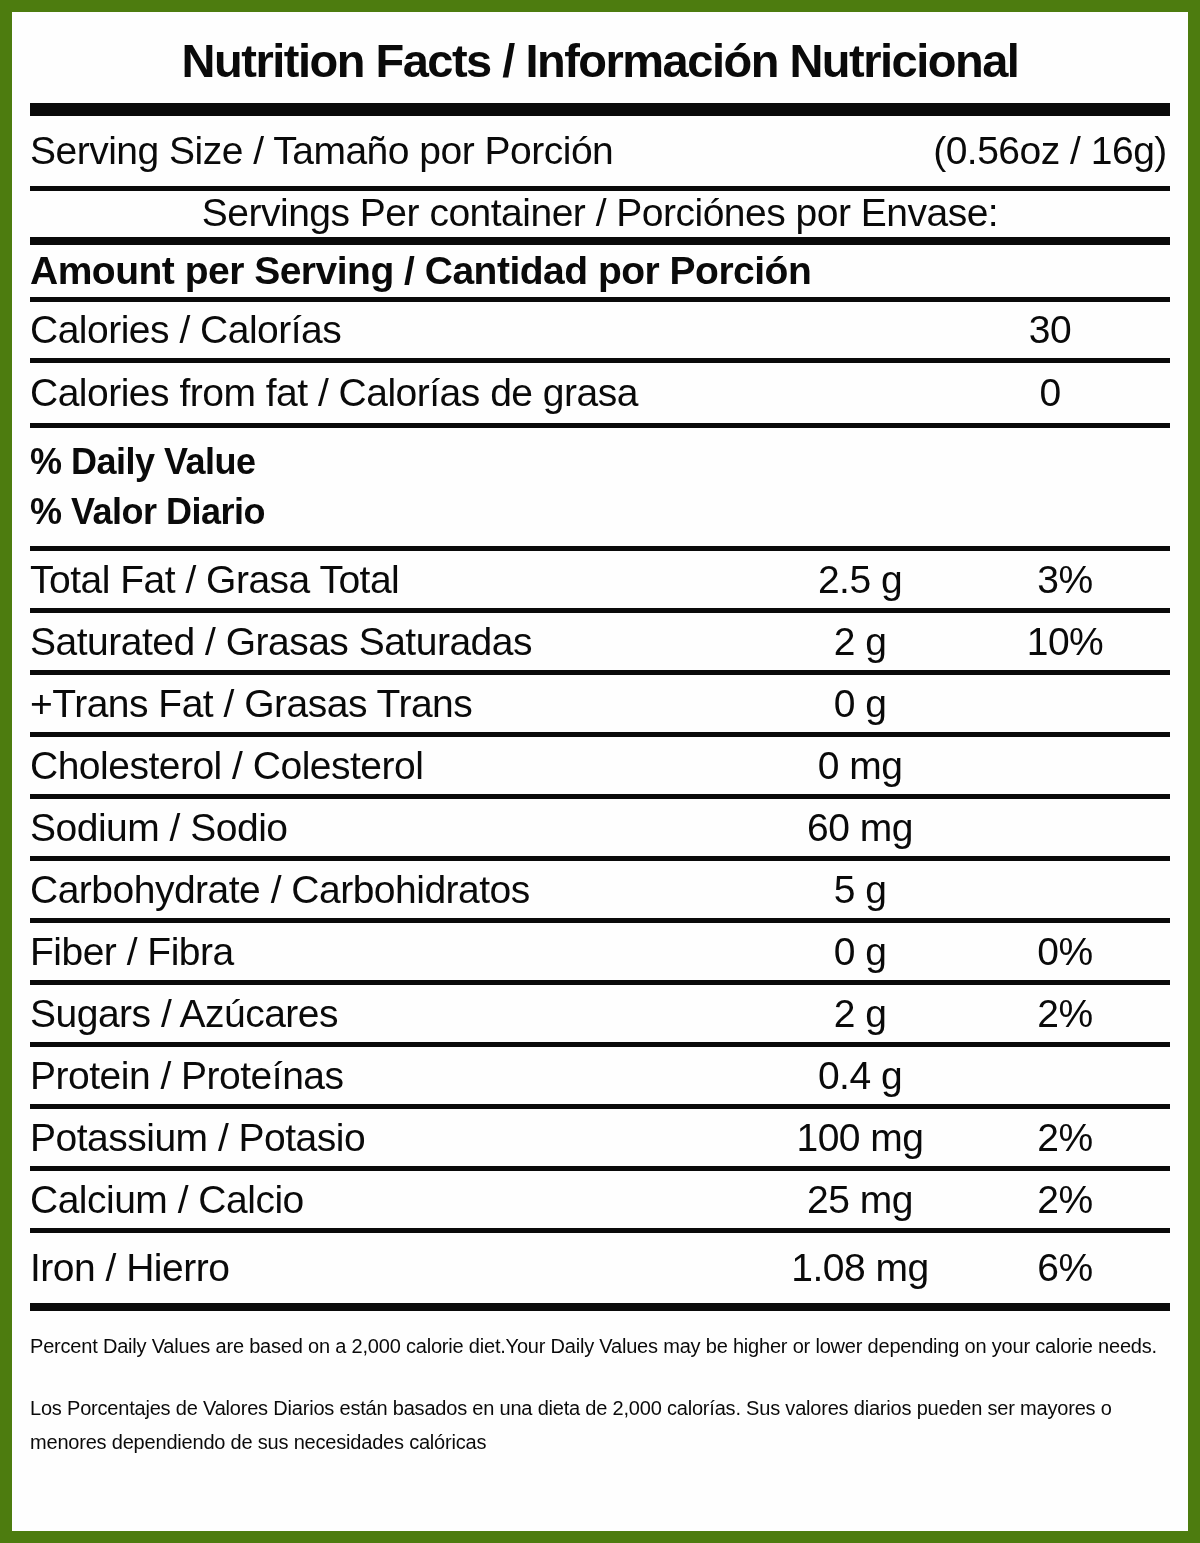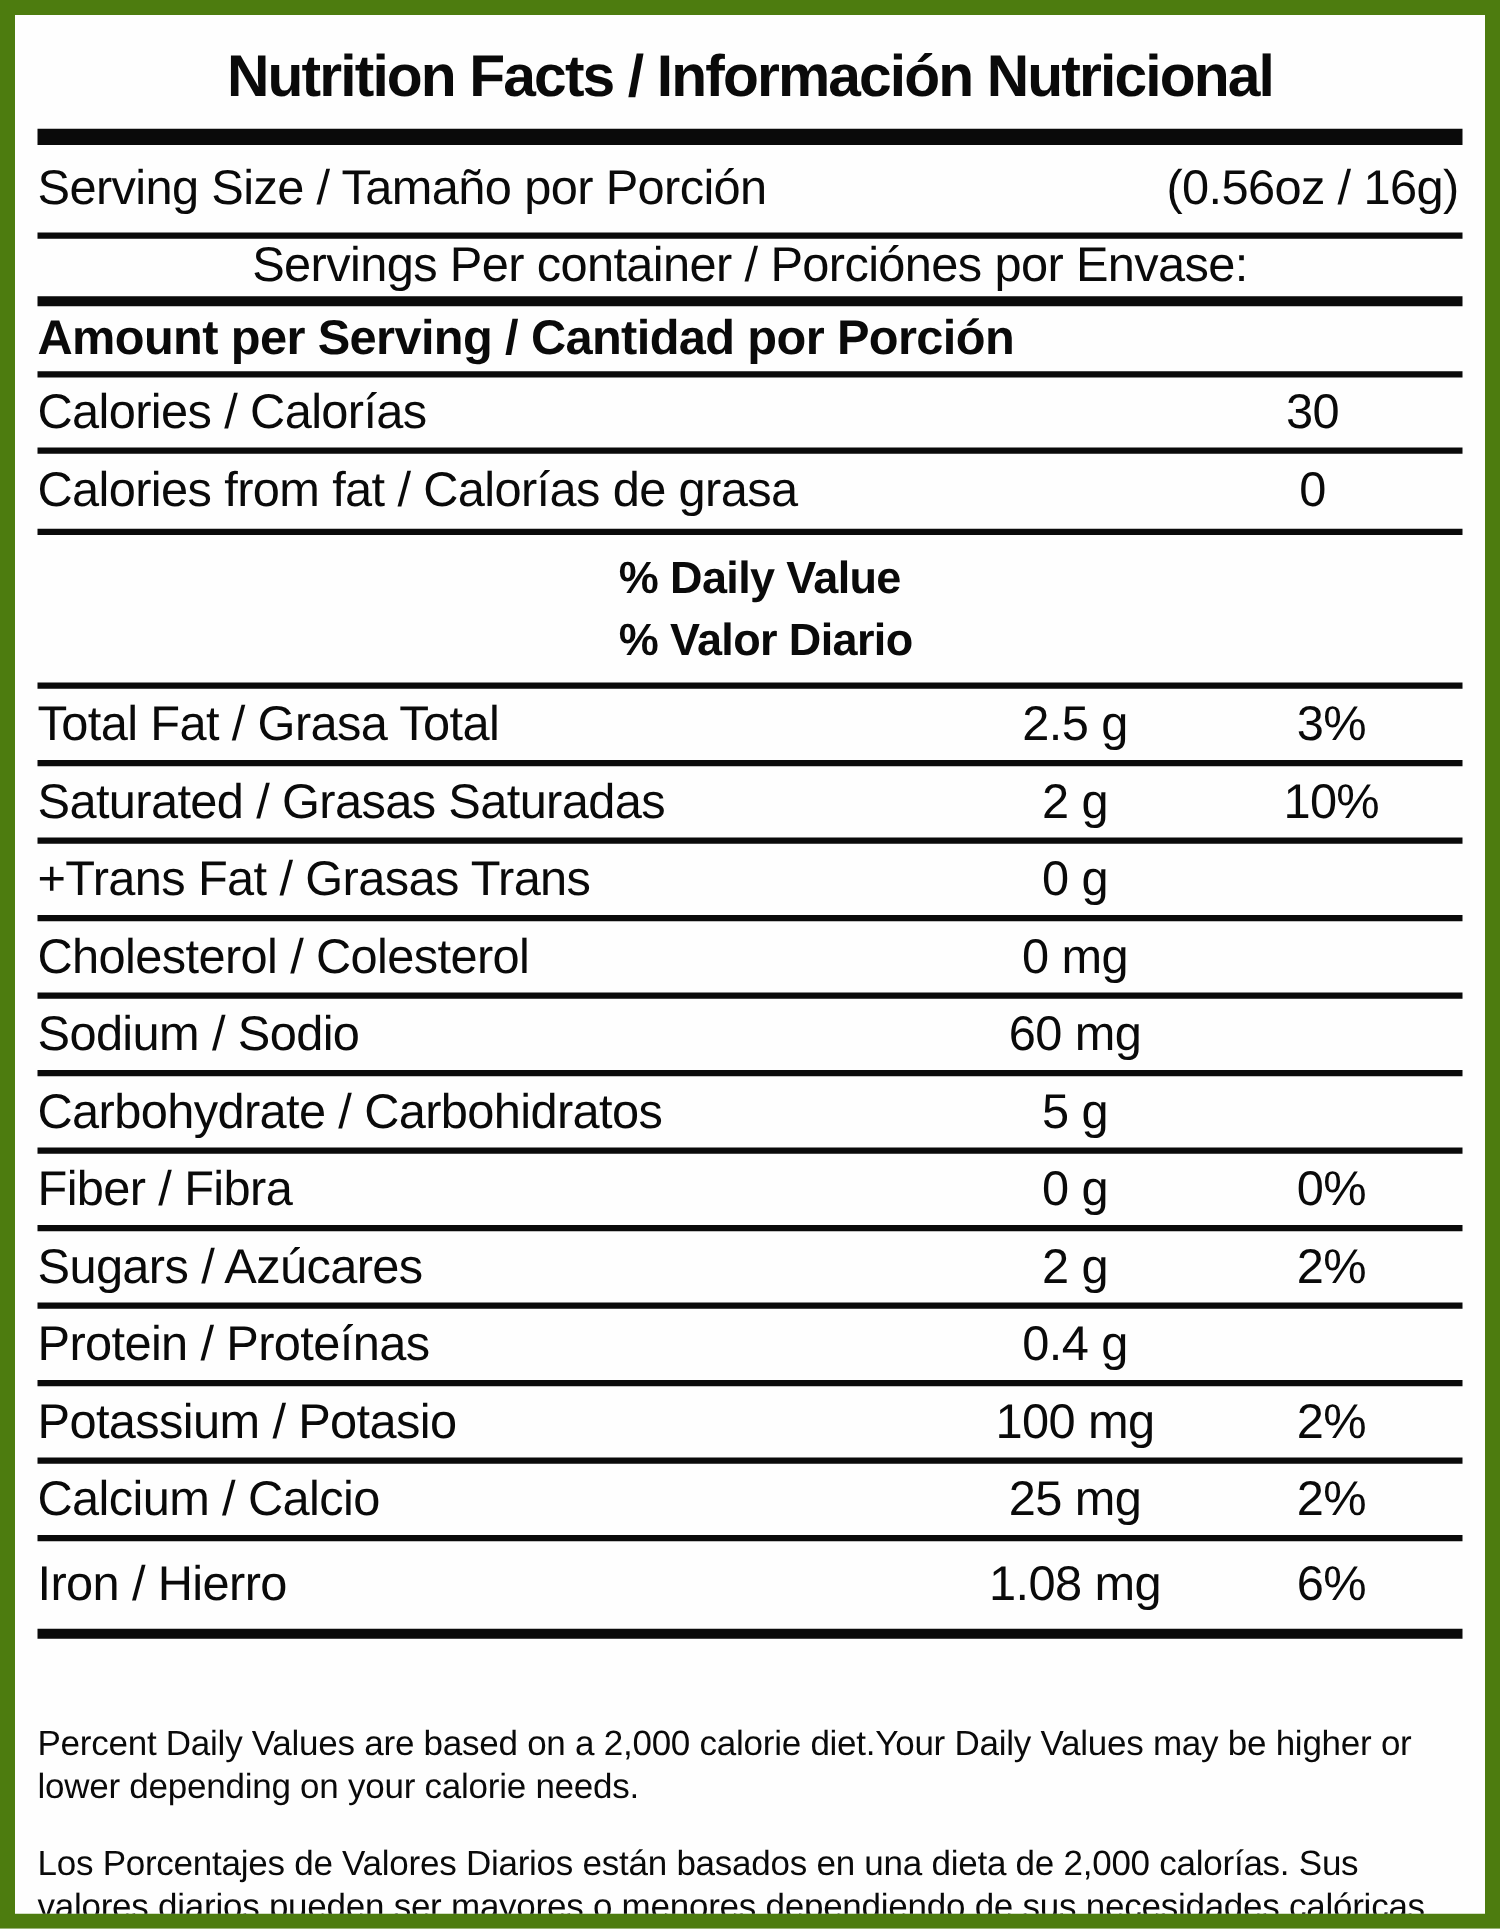--- a/index.html
+++ b/index.html
@@ -49,21 +49,21 @@
   .row-servings  { height: 54px; border-bottom-width: 8px; flex-direction: column; }
   .row-heading   { height: 57px; font-weight: bold; }
   .row-calories  { height: 61px; }
   .row-calfat    { height: 65px; }
   .top-value { width: 240px; flex: none; text-align: center; }
 
   .dv-block {
     height: 123px;
     border-bottom: 5px solid #0a0a0a;
     display: flex;
-    justify-content: center;
+    justify-content: flex-start;
     align-items: center;
   }
   .dv-lines {
     width: 210px;
     text-align: center;
     font-weight: bold;
     font-size: 36px;
     line-height: 50px;
     letter-spacing: -0.5px;
     white-space: nowrap;
@@ -77,22 +77,22 @@
     border-bottom: 5px solid #0a0a0a;
     font-size: 39px;
     letter-spacing: -0.5px;
     white-space: nowrap;
   }
   .nrow-last { height: 78px; border-bottom-width: 8px; }
   .nrow .amount, .nrow .dv { text-align: center; }
 
   .footer {
     margin: 0 18px;
-    padding-top: 67px;
-    font-size: 28px;
+    padding-top: 18px;
+    font-size: 20px;
     line-height: 34px;
     letter-spacing: -0.2px;
   }
   .footer p + p { margin-top: 28px; }
 </style>
 </head>
 <body>
 
 <div class="label">
   <div class="title">Nutrition Facts / Información Nutricional</div>

